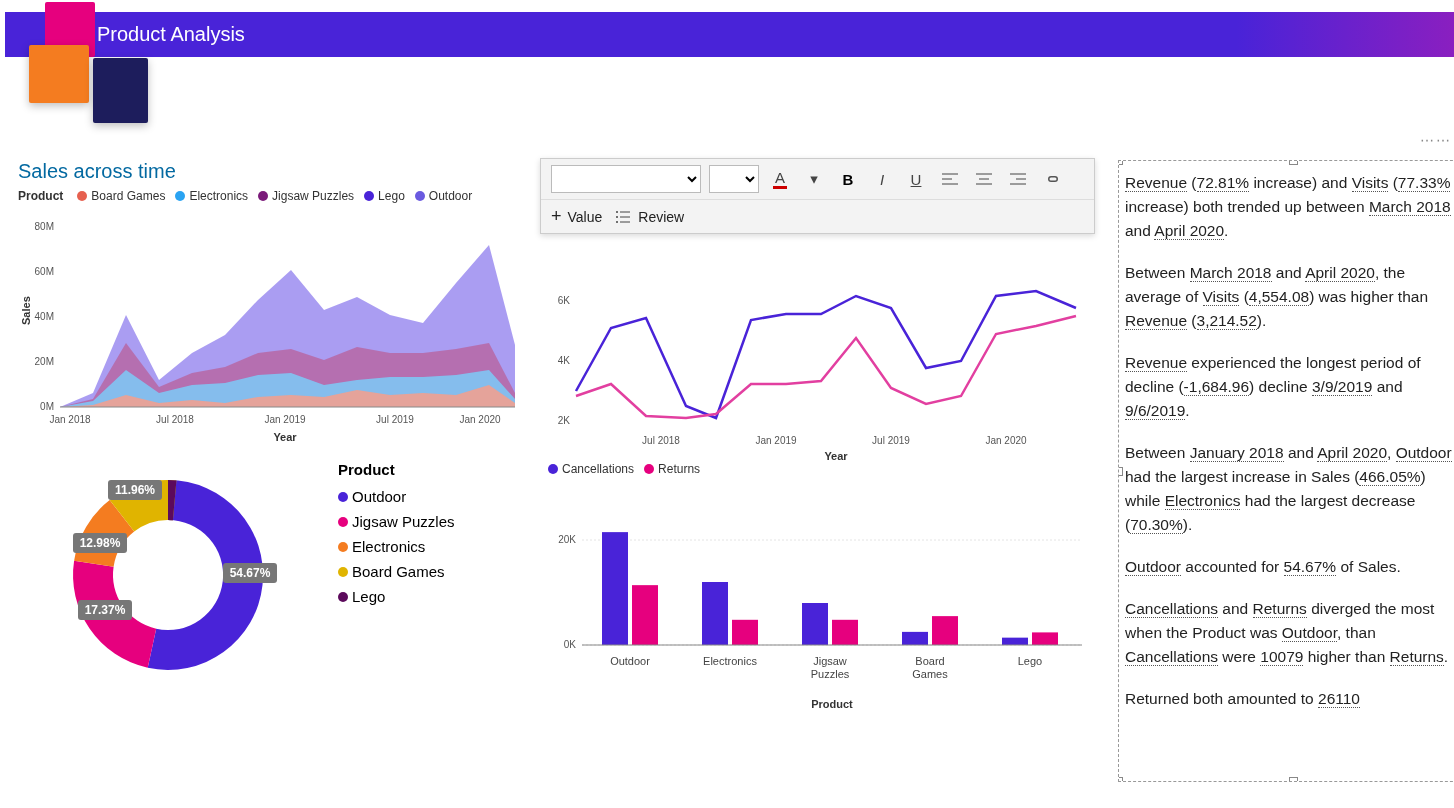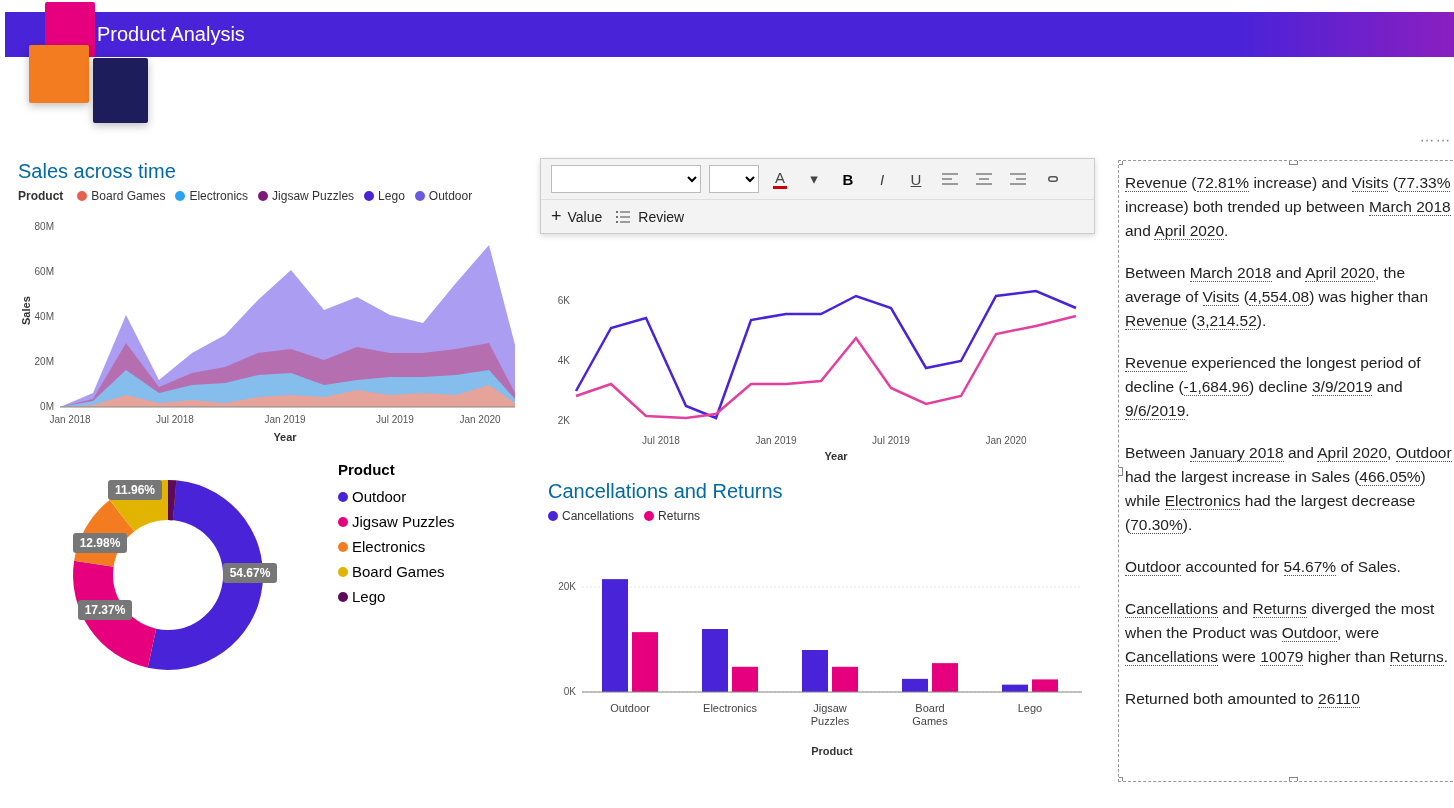--- a/index.html
+++ b/index.html
@@ -235,21 +235,20 @@
 
         <polyline fill="none" stroke="#e23fa0" stroke-width="2.5" points="0,140 35,128 70,160 110,162 140,158 175,128 210,128 245,125 280,82 315,132 350,148 385,140 420,78 460,70 500,60"></polyline>
         <text class="tick" x="85" y="188" text-anchor="middle">Jul 2018</text>
         <text class="tick" x="200" y="188" text-anchor="middle">Jan 2019</text>
         <text class="tick" x="315" y="188" text-anchor="middle">Jul 2019</text>
         <text class="tick" x="430" y="188" text-anchor="middle">Jan 2020</text>
         <text class="axis-title" x="260" y="204" text-anchor="middle">Year</text>
       </g>
     </svg>
 
-    <div class="chart-title" style="margin-top:18px">Cancellations and Returns</div>
     <div class="legend-row">
       <span class="lg-item">
           <span class="dot" style="background:#4923d8"></span>
           <span>Cancellations</span>
         </span>
       <span class="lg-item">
           <span class="dot" style="background:#e6007e"></span>
           <span>Returns</span>
         </span>
     </div>
@@ -297,18 +296,18 @@
       <p><span class="dl">Revenue</span><span> (</span><span class="dl">72.81%</span><span> increase) and </span><span class="dl">Visits</span><span> (</span><span class="dl">77.33%</span><span> increase) both trended up between </span><span class="dl">March 2018</span><span> and </span><span class="dl">April 2020</span><span>.</span></p>
 
       <p><span>Between </span><span class="dl">March 2018</span><span> and </span><span class="dl">April 2020</span><span>, the average of </span><span class="dl">Visits</span><span> (</span><span class="dl">4,554.08</span><span>) was higher than </span><span class="dl">Revenue</span><span> (</span><span class="dl">3,214.52</span><span>).</span></p>
 
       <p><span class="dl">Revenue</span><span> experienced the longest period of decline (</span><span class="dl">-1,684.96</span><span>) decline </span><span class="dl">3/9/2019</span><span> and </span><span class="dl">9/6/2019</span><span>.</span></p>
 
       <p><span>Between </span><span class="dl">January 2018</span><span> and </span><span class="dl">April 2020</span><span>, </span><span class="dl">Outdoor</span><span> had the largest increase in Sales (</span><span class="dl">466.05%</span><span>) while </span><span class="dl">Electronics</span><span> had the largest decrease (</span><span class="dl">70.30%</span><span>).</span></p>
 
       <p><span class="dl">Outdoor</span><span> accounted for </span><span class="dl">54.67%</span><span> of Sales.</span></p>
 
-      <p><span class="dl">Cancellations</span><span> and </span><span class="dl">Returns</span><span> diverged the most when the Product was </span><span class="dl">Outdoor</span><span>, were </span><span class="dl">Cancellations</span><span> were </span><span class="dl">10079</span><span> higher than </span><span class="dl">Returns</span><span>.</span></p>
+      <p><span class="dl">Cancellations</span><span> and </span><span class="dl">Returns</span><span> diverged the most when the Product was </span><span class="dl">Outdoor</span><span>, than </span><span class="dl">Cancellations</span><span> were </span><span class="dl">10079</span><span> higher than </span><span class="dl">Returns</span><span>.</span></p>
 
       <p><span>Returned both amounted to </span><span class="dl">26110</span></p>
     </div>
   </div>
 </div>
 
 </body></html>

